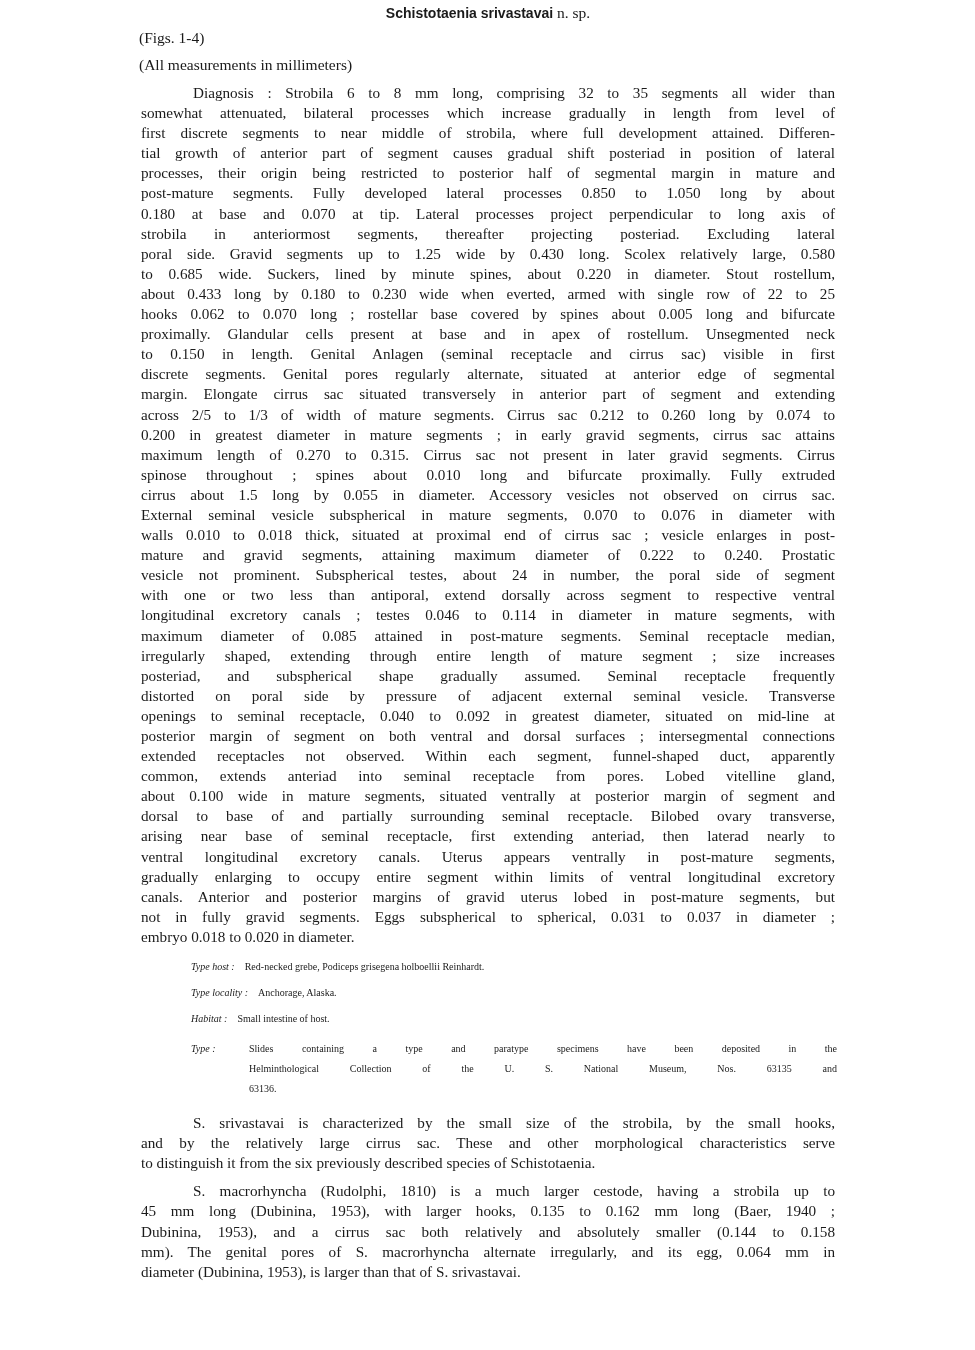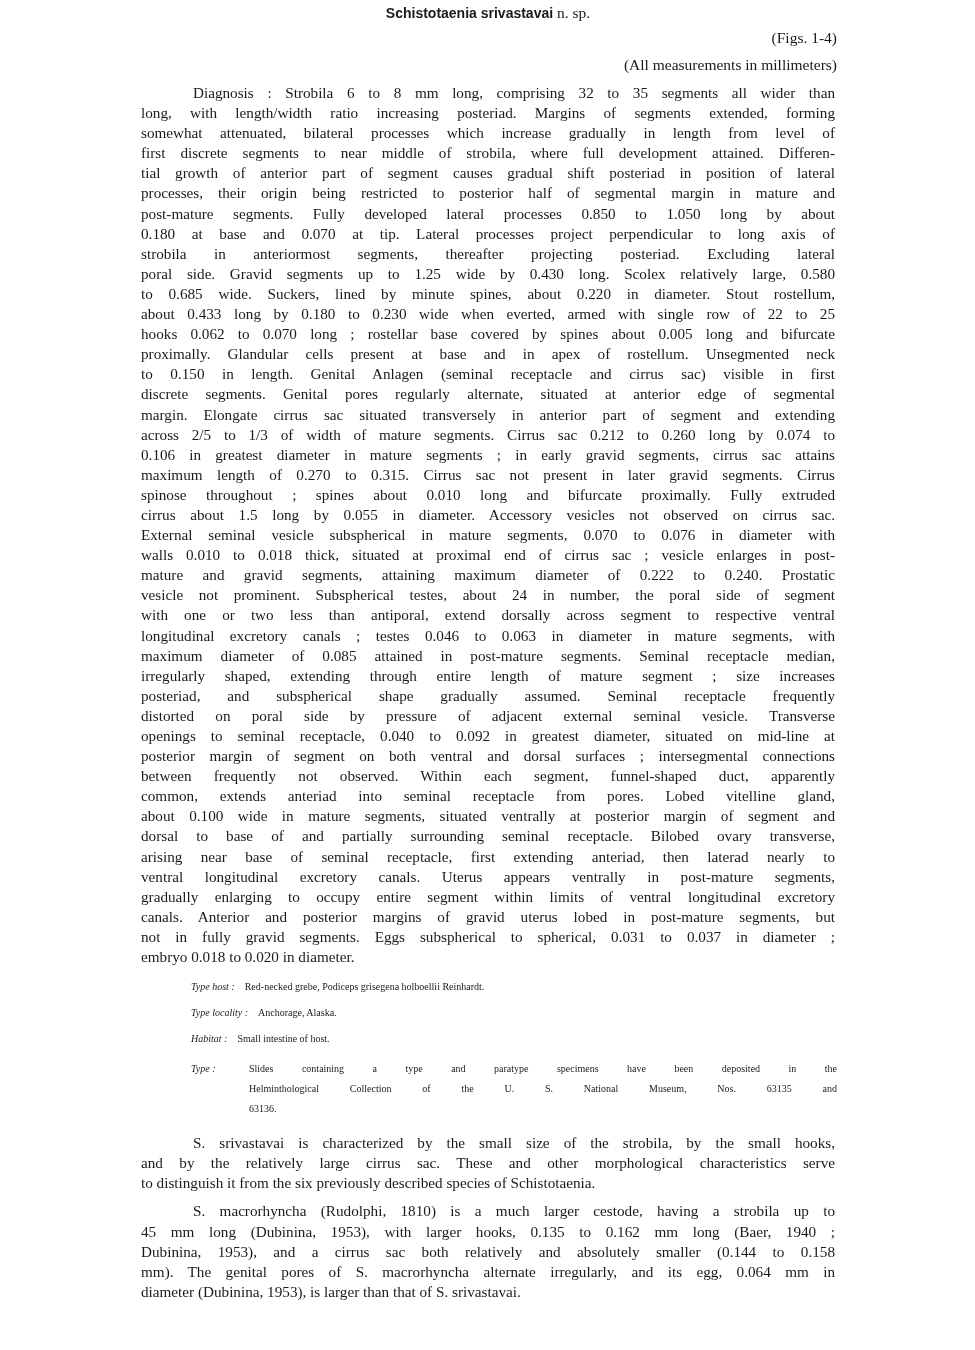--- a/index.html
+++ b/index.html
@@ -27,21 +27,21 @@
     margin-top: 2px;
     height: 22px;
     line-height: 22px;
   }
   .title .sci {
     font-family: "Liberation Sans", "DejaVu Sans", sans-serif;
     font-weight: bold;
     font-size: 14px;
   }
   .center-line {
-    text-align: right;
+    text-align: left;
     font-size: 15.5px;
     line-height: 22px;
     height: 22px;
   }
   .figs { margin-top: 3px; }
   .meas { margin-top: 5px; }
   .para {
     font-size: 15.2px;
     line-height: 20.1px;
     text-align: justify;
@@ -97,54 +97,53 @@
 
   <div class="title">
     <span class="sci">Schistotaenia srivastavai</span>
     <span>n. sp.</span>
   </div>
   <div class="center-line figs">(Figs. 1-4)</div>
   <div class="center-line meas">(All measurements in millimeters)</div>
 
   <div class="para diagnosis" id="diagnosis">
       <span class="line indent">Diagnosis : Strobila  6 to 8 mm  long,  comprising  32 to 35  segments  all wider than</span>
-      <span class="line">long, with length/width ratio increasing  posteriad.   Margins  of segments extended,  forming</span>
       <span class="line">somewhat attenuated,  bilateral processes  which  increase  gradually  in length  from level of</span>
       <span class="line">first discrete segments to near middle of strobila, where full development attained.   Differen-</span>
       <span class="line">tial growth of  anterior part  of segment  causes gradual shift  posteriad in  position of lateral</span>
       <span class="line">processes,  their origin  being restricted to posterior  half of segmental margin in mature and</span>
       <span class="line">post-mature  segments.   Fully  developed  lateral  processes  0.850  to  1.050  long  by about</span>
       <span class="line">0.180 at  base  and  0.070 at tip.   Lateral  processes  project  perpendicular  to long  axis of</span>
       <span class="line">strobila  in  anteriormost  segments,   thereafter   projecting   posteriad.    Excluding  lateral</span>
       <span class="line">poral side.   Gravid  segments up to 1.25 wide by 0.430  long.   Scolex relatively large, 0.580</span>
       <span class="line">to 0.685 wide.   Suckers, lined by minute spines, about  0.220 in diameter.   Stout  rostellum,</span>
       <span class="line">about 0.433  long by 0.180  to 0.230 wide when  everted, armed with single  row of 22 to 25</span>
       <span class="line">hooks 0.062 to 0.070  long ; rostellar  base  covered by  spines about 0.005 long and bifurcate</span>
       <span class="line">proximally.   Glandular cells present at base and in apex of  rostellum.   Unsegmented  neck</span>
       <span class="line">to 0.150  in  length.   Genital  <span class="it">Anlagen</span>  (seminal  receptacle and  cirrus  sac)  visible  in  first</span>
       <span class="line">discrete segments.   Genital  pores regularly  alternate, situated at anterior edge of segmental</span>
       <span class="line">margin.   Elongate cirrus sac situated transversely in  anterior part of segment and extending</span>
       <span class="line">across  2/5 to 1/3 of  width of  mature segments.   Cirrus sac  0.212 to 0.260 long by 0.074 to</span>
-      <span class="line">0.106 in greatest  diameter in mature  segments ; in early  gravid segments,  cirrus sac attains</span>
+      <span class="line">0.200 in greatest  diameter in mature  segments ; in early  gravid segments,  cirrus sac attains</span>
       <span class="line">maximum length of 0.270 to 0.315.   Cirrus sac not present  in later gravid segments.   Cirrus</span>
       <span class="line">spinose  throughout ;  spines  about  0.010 long  and  bifurcate  proximally.   Fully  extruded</span>
       <span class="line">cirrus  about 1.5 long by  0.055 in  diameter.   Accessory  vesicles not observed on cirrus sac.</span>
       <span class="line">External  seminal vesicle  subspherical in  mature segments,  0.070 to 0.076 in  diameter with</span>
       <span class="line">walls 0.010 to 0.018 thick,  situated at  proximal end  of cirrus  sac ; vesicle  enlarges in post-</span>
       <span class="line">mature and  gravid  segments,  attaining  maximum  diameter  of 0.222  to 0.240.   Prostatic</span>
       <span class="line">vesicle not prominent.   Subspherical  testes,  about 24 in number,  the poral  side of segment</span>
       <span class="line">with one  or  two less  than antiporal,  extend  dorsally across  segment  to respective ventral</span>
-      <span class="line">longitudinal  excretory  canals ; testes  0.046 to 0.063 in diameter  in mature  segments,  with</span>
+      <span class="line">longitudinal  excretory  canals ; testes  0.046 to 0.114 in diameter  in mature  segments,  with</span>
       <span class="line">maximum diameter of 0.085 attained in post-mature  segments.   Seminal  receptacle median,</span>
       <span class="line">irregularly  shaped,  extending  through entire  length  of  mature  segment ;  size  increases</span>
       <span class="line">posteriad,  and  subspherical  shape  gradually  assumed.    Seminal  receptacle  frequently</span>
       <span class="line">distorted  on  poral  side  by  pressure  of  adjacent  external  seminal  vesicle.   Transverse</span>
       <span class="line">openings to seminal  receptacle, 0.040 to  0.092 in greatest diameter,  situated on mid-line at</span>
       <span class="line">posterior margin of segment on both ventral and dorsal  surfaces ; intersegmental connections</span>
-      <span class="line">between  frequently not  observed.   Within each segment,  funnel-shaped  duct,  apparently</span>
+      <span class="line">extended  receptacles not  observed.   Within each segment,  funnel-shaped  duct,  apparently</span>
       <span class="line">common,  extends  anteriad  into seminal  receptacle  from  pores.   Lobed  vitelline  gland,</span>
       <span class="line">about 0.100 wide in mature segments, situated ventrally at posterior  margin of segment and</span>
       <span class="line">dorsal to  base of and  partially surrounding  seminal  receptacle.   Bilobed ovary transverse,</span>
       <span class="line">arising  near base of  seminal  receptacle,  first  extending  anteriad,  then  laterad  nearly to</span>
       <span class="line">ventral longitudinal  excretory canals.   Uterus appears  ventrally  in  post-mature  segments,</span>
       <span class="line">gradually  enlarging to occupy entire segment within limits of ventral  longitudinal  excretory</span>
       <span class="line">canals.   Anterior and posterior margins of gravid uterus lobed in  post-mature  segments, but</span>
       <span class="line">not in fully  gravid segments.   Eggs  subspherical to  spherical,  0.031 to 0.037 in  diameter ;</span>
       <span class="line last">embryo 0.018 to 0.020 in diameter.</span>
     </div>

